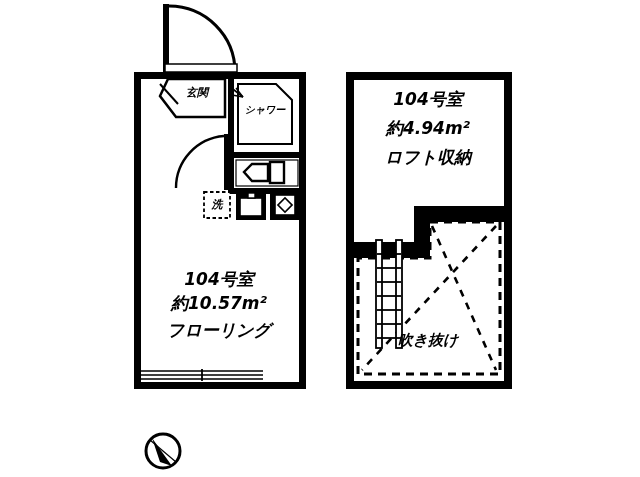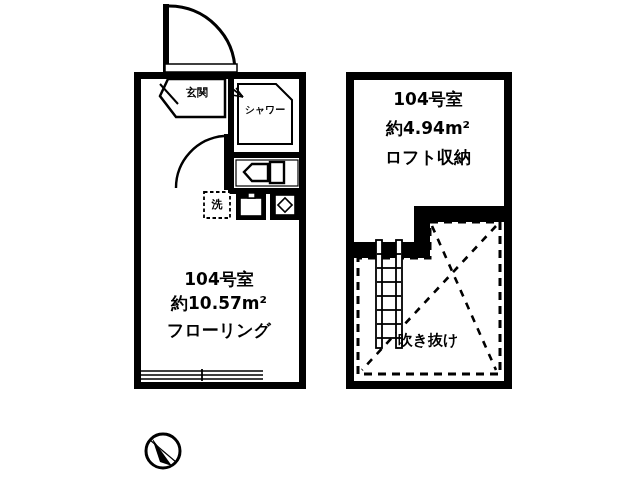--- a/index.html
+++ b/index.html
@@ -11,20 +11,21 @@
     width: 640px;
     height: 477px;
     overflow: hidden;
     font-family: "DejaVu Sans", "Liberation Sans", sans-serif;
   }
   #plan-root {
     position: relative;
     width: 640px;
     height: 477px;
     background: #ffffff;
+    font-style: italic;
   }
   #plan-svg {
     position: absolute;
     left: 0;
     top: 0;
     width: 640px;
     height: 477px;
     display: block;
   }
   .lbl {

